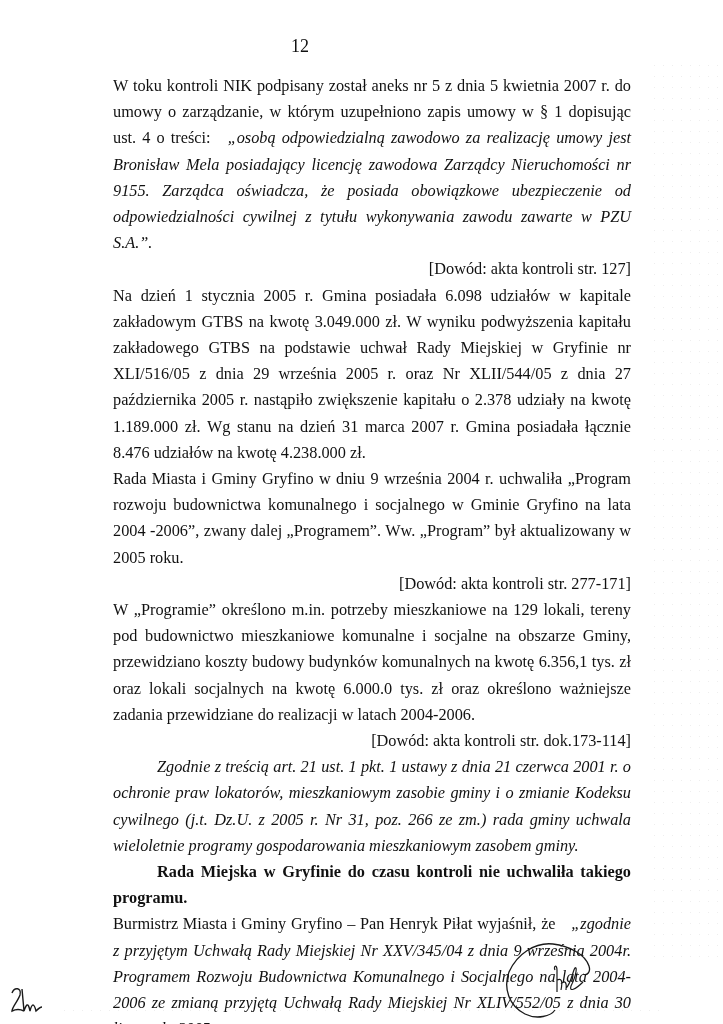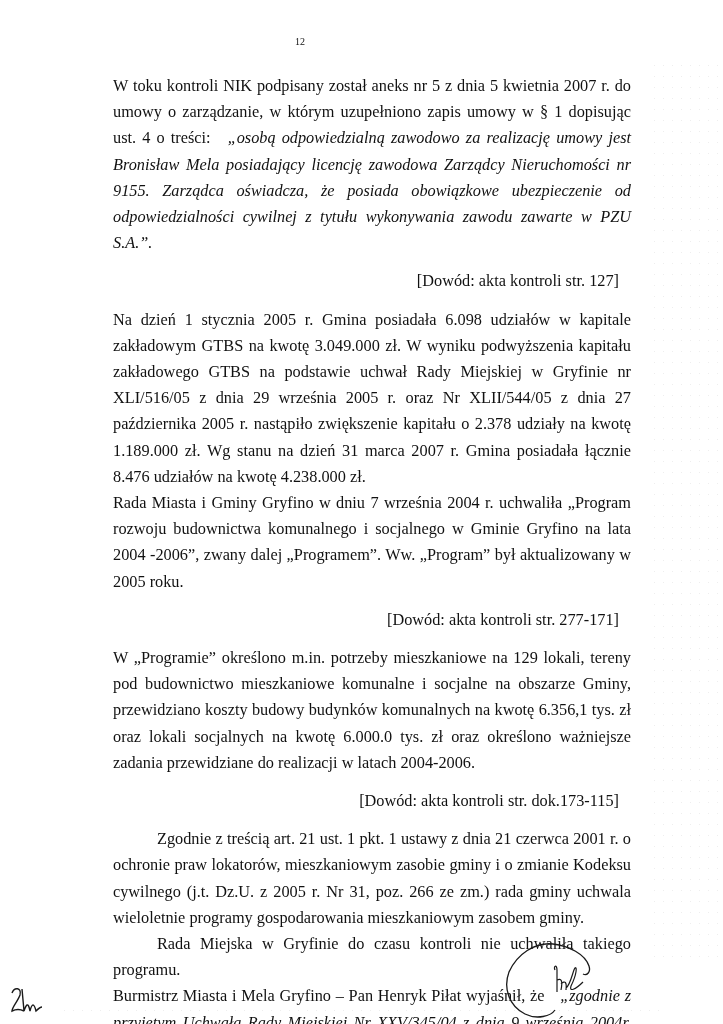--- a/index.html
+++ b/index.html
@@ -14,39 +14,39 @@
       overflow: hidden;
       font-family: "Liberation Serif", "DejaVu Serif", serif;
       color: #111111;
     }
     .page-number {
       position: absolute;
       top: 36px;
       left: 0;
       width: 600px;
       text-align: center;
-      font-size: 10px;
+      font-size: 18px;
     }
     .content {
       position: absolute;
       top: 73px;
       left: 113px;
       width: 518px;
       font-size: 16.3px;
       line-height: 26.2px;
     }
     .para {
       margin: 0;
       text-align: justify;
       text-align-last: left;
     }
-    .para.indent { text-indent: 44px; }
-    .para.center-indent { text-indent: 44px; }
+    .para.indent { text-indent: 44px; font-style: italic; }
+    .para.center-indent { text-indent: 44px; font-weight: bold; }
     .evidence {
-      margin: 12px;
+      margin: 0;
       text-align: right;
       padding-right: 0;
       height: 26.2px;
     }
     em { font-style: italic; margin-left: 11px; }
     .scan-noise {
       position: absolute;
       background: radial-gradient(circle, #cfcfcf 0.5px, transparent 1px);
       background-size: 9px 11px;
       opacity: 0.35;
@@ -74,30 +74,30 @@
 
 <div class="page-number">12</div>
 
 <div class="content">
 
   <p class="para"><span>W toku kontroli NIK podpisany został aneks nr 5 z dnia 5 kwietnia 2007 r. do umowy o zarządzanie, w którym uzupełniono zapis umowy w § 1 dopisując ust. 4 o treści: </span><em>„osobą odpowiedzialną zawodowo za realizację umowy jest Bronisław Mela posiadający licencję zawodowa Zarządcy Nieruchomości nr 9155. Zarządca oświadcza, że posiada obowiązkowe ubezpieczenie od odpowiedzialności cywilnej z tytułu wykonywania zawodu zawarte w PZU S.A.”.</em></p>
   <p class="evidence">[Dowód: akta kontroli str. 127]</p>
 
   <p class="para">Na dzień 1 stycznia 2005 r. Gmina posiadała 6.098 udziałów w kapitale zakładowym GTBS na kwotę 3.049.000 zł. W wyniku podwyższenia kapitału zakładowego GTBS na podstawie uchwał Rady Miejskiej w Gryfinie nr XLI/516/05 z dnia 29 września 2005 r. oraz Nr XLII/544/05 z dnia 27 października 2005 r. nastąpiło zwiększenie kapitału o 2.378 udziały na kwotę 1.189.000 zł. Wg stanu na dzień 31 marca 2007 r. Gmina posiadała łącznie 8.476 udziałów na kwotę 4.238.000 zł.</p>
 
-  <p class="para">Rada Miasta i Gminy Gryfino w dniu 7 września 2004 r. uchwaliła „Program rozwoju budownictwa komunalnego i socjalnego w Gminie Gryfino na lata 2004 -2006”, zwany dalej „Programem”. Ww. „Program” był aktualizowany w 2005 roku.</p>
+  <p class="para">Rada Miasta i Gminy Gryfino w dniu 9 września 2004 r. uchwaliła „Program rozwoju budownictwa komunalnego i socjalnego w Gminie Gryfino na lata 2004 -2006”, zwany dalej „Programem”. Ww. „Program” był aktualizowany w 2005 roku.</p>
   <p class="evidence">[Dowód: akta kontroli str. 277-171]</p>
 
   <p class="para">W „Programie” określono m.in. potrzeby mieszkaniowe na 129 lokali, tereny pod budownictwo mieszkaniowe komunalne i socjalne na obszarze Gminy, przewidziano koszty budowy budynków komunalnych na kwotę 6.356,1 tys. zł oraz lokali socjalnych na kwotę 6.000.0 tys. zł oraz określono ważniejsze zadania przewidziane do realizacji w latach 2004-2006.</p>
-  <p class="evidence">[Dowód: akta kontroli str. dok.173-115]</p>
+  <p class="evidence">[Dowód: akta kontroli str. dok.173-114]</p>
 
   <p class="para indent">Zgodnie z treścią art. 21 ust. 1 pkt. 1 ustawy z dnia 21 czerwca 2001 r. o ochronie praw lokatorów, mieszkaniowym zasobie gminy i o zmianie Kodeksu cywilnego (j.t. Dz.U. z 2005 r. Nr 31, poz. 266 ze zm.) rada gminy uchwala wieloletnie programy gospodarowania mieszkaniowym zasobem gminy.</p>
   <p class="para center-indent">Rada Miejska w Gryfinie do czasu kontroli nie uchwaliła takiego programu.</p>
 
-  <p class="para"><span>Burmistrz Miasta i Mela Gryfino – Pan Henryk Piłat wyjaśnił, że </span><em>„zgodnie z przyjętym Uchwałą Rady Miejskiej Nr XXV/345/04 z dnia 9 września 2004r. Programem Rozwoju Budownictwa Komunalnego i Socjalnego na lata 2004-2006 ze zmianą przyjętą Uchwałą Rady Miejskiej Nr XLIV/552/05 z dnia 30 listopada 2005r. w</em></p>
+  <p class="para"><span>Burmistrz Miasta i Gminy Gryfino – Pan Henryk Piłat wyjaśnił, że </span><em>„zgodnie z przyjętym Uchwałą Rady Miejskiej Nr XXV/345/04 z dnia 9 września 2004r. Programem Rozwoju Budownictwa Komunalnego i Socjalnego na lata 2004-2006 ze zmianą przyjętą Uchwałą Rady Miejskiej Nr XLIV/552/05 z dnia 30 listopada 2005r. w</em></p>
 
 </div>
 
 <div class="sig-right">
   <svg width="120" height="80" viewBox="0 0 120 80">
     <path d="M58 4 C 40 2, 22 14, 14 32 C 8 48, 14 66, 30 74 C 42 80, 56 76, 60 70" fill="none" stroke="#1a1a1a" stroke-width="1.3"></path>
     <path d="M58 4 C 74 6, 90 14, 94 26 C 96 32, 92 36, 88 34" fill="none" stroke="#1a1a1a" stroke-width="1.3"></path>
     <path d="M60 30 C 58 26, 62 24, 62 30 L 62 52 M 62 40 C 66 38, 68 40, 66 50 M 66 44 C 70 40, 72 42, 71 50 M 71 48 C 76 44, 78 30, 80 28 C 82 26, 82 34, 76 46 C 74 52, 80 50, 88 42" fill="none" stroke="#1a1a1a" stroke-width="1.2"></path>
   </svg>
 </div>

